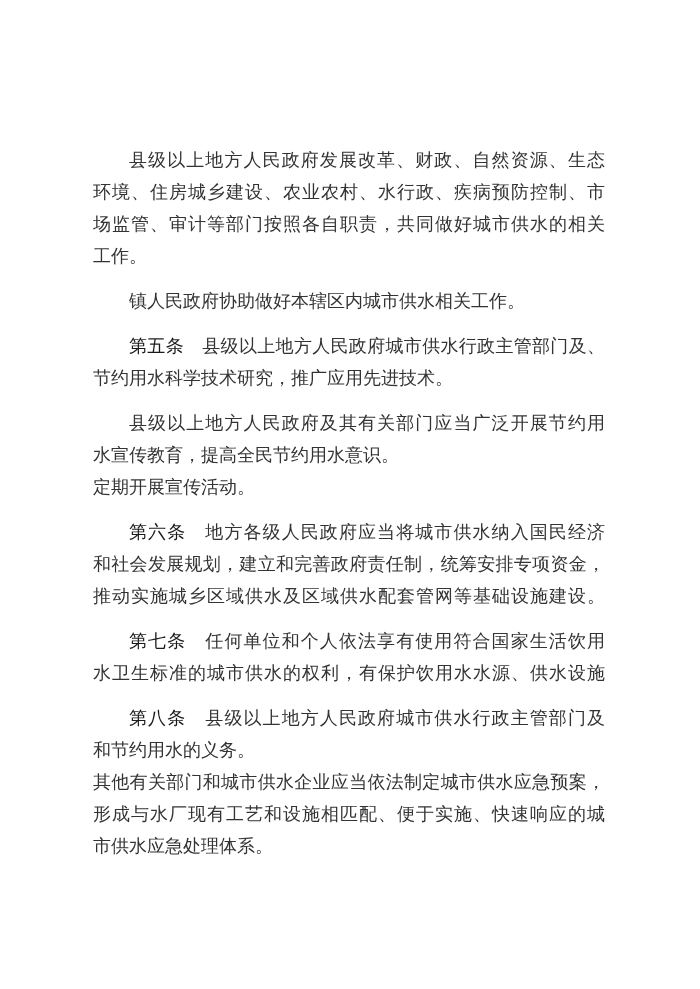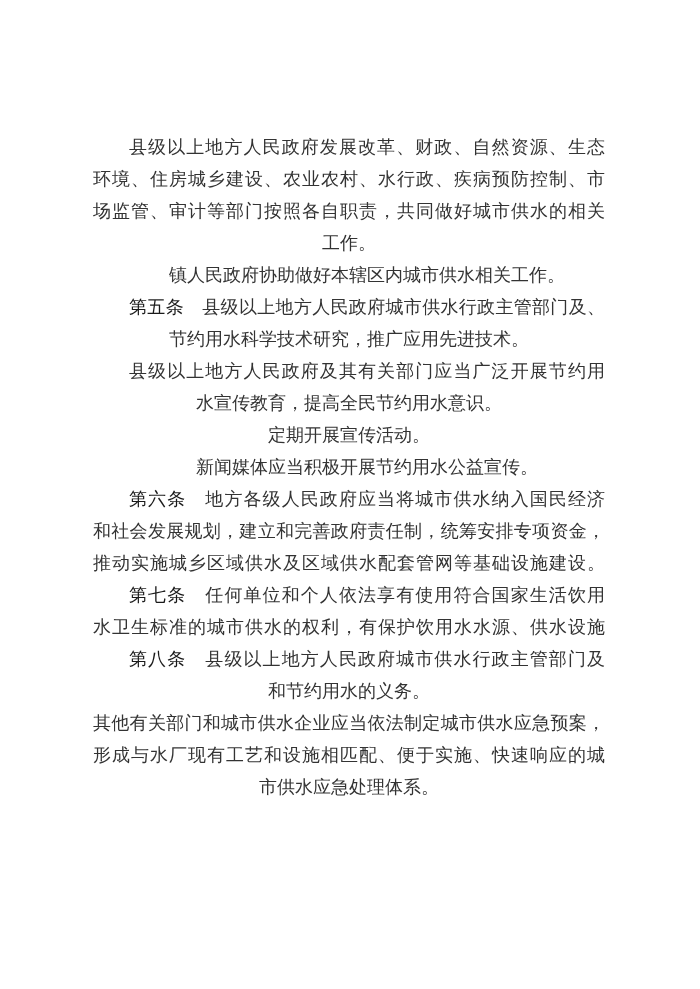--- a/index.html
+++ b/index.html
@@ -26,30 +26,31 @@
     left: 93px;
     top: 131px;
     width: 512px;
   }
   .line {
     height: 32px;
     line-height: 32px;
     font-size: 18px;
     color: #333333;
     white-space: nowrap;
-    text-align: center;
+    text-align: left;
   }
   .line.justify {
     white-space: normal;
     text-align: justify;
     text-align-last: justify;
     text-justify: inter-character;
   }
   .line.indent {
     padding-left: 36px;
+    margin-top: 13px;
   }
   .line b {
     font-weight: normal;
     color: #1a1a1a;
   }
 </style>
 </head>
 <body>
 
 <div class="page">
@@ -57,21 +58,20 @@
       <div class="line justify indent"><span>县级以上地方人民政府发展改革、财政、自然资源、生态</span></div>
       <div class="line justify"><span>环境、住房城乡建设、农业农村、水行政、疾病预防控制、市</span></div>
       <div class="line justify"><span>场监管、审计等部门按照各自职责，共同做好城市供水的相关</span></div>
       <div class="line"><span>工作。</span></div>
       <div class="line indent"><span>镇人民政府协助做好本辖区内城市供水相关工作。</span></div>
       <div class="line justify indent"><b>第五条</b><span>　县级以上地方人民政府城市供水行政主管部门及、</span></div>
       <div class="line"><span>节约用水科学技术研究，推广应用先进技术。</span></div>
       <div class="line justify indent"><span>县级以上地方人民政府及其有关部门应当广泛开展节约用</span></div>
       <div class="line"><span>水宣传教育，提高全民节约用水意识。</span></div>
       <div class="line"><span>定期开展宣传活动。</span></div>
-      <div class="line indent"><span>新闻媒体应当积极开展节约用水公益宣传。</span></div>
       <div class="line justify indent"><b>第六条</b><span>　地方各级人民政府应当将城市供水纳入国民经济</span></div>
       <div class="line justify"><span>和社会发展规划，建立和完善政府责任制，统筹安排专项资金，</span></div>
       <div class="line justify"><span>推动实施城乡区域供水及区域供水配套管网等基础设施建设。</span></div>
       <div class="line justify indent"><b>第七条</b><span>　任何单位和个人依法享有使用符合国家生活饮用</span></div>
       <div class="line justify"><span>水卫生标准的城市供水的权利，有保护饮用水水源、供水设施</span></div>
       <div class="line justify indent"><b>第八条</b><span>　县级以上地方人民政府城市供水行政主管部门及</span></div>
       <div class="line"><span>和节约用水的义务。</span></div>
       <div class="line justify"><span>其他有关部门和城市供水企业应当依法制定城市供水应急预案，</span></div>
       <div class="line justify"><span>形成与水厂现有工艺和设施相匹配、便于实施、快速响应的城</span></div>
       <div class="line"><span>市供水应急处理体系。</span></div>

